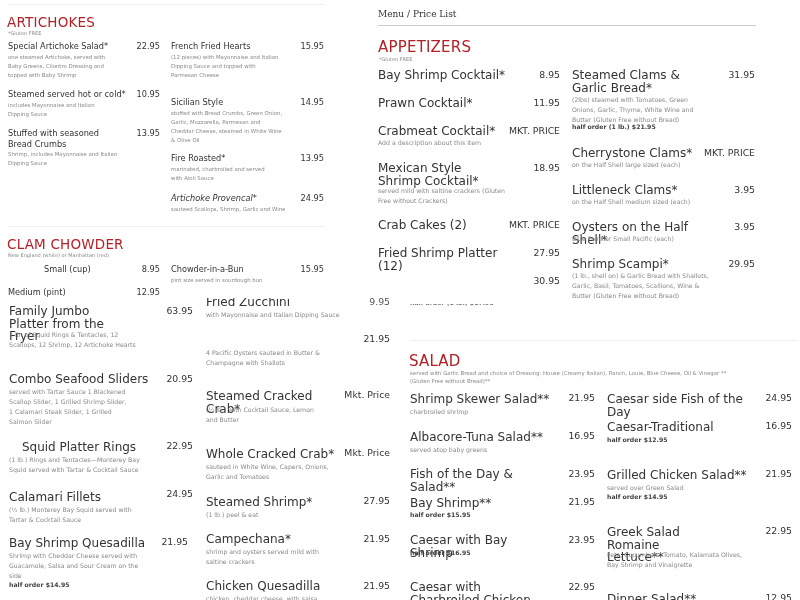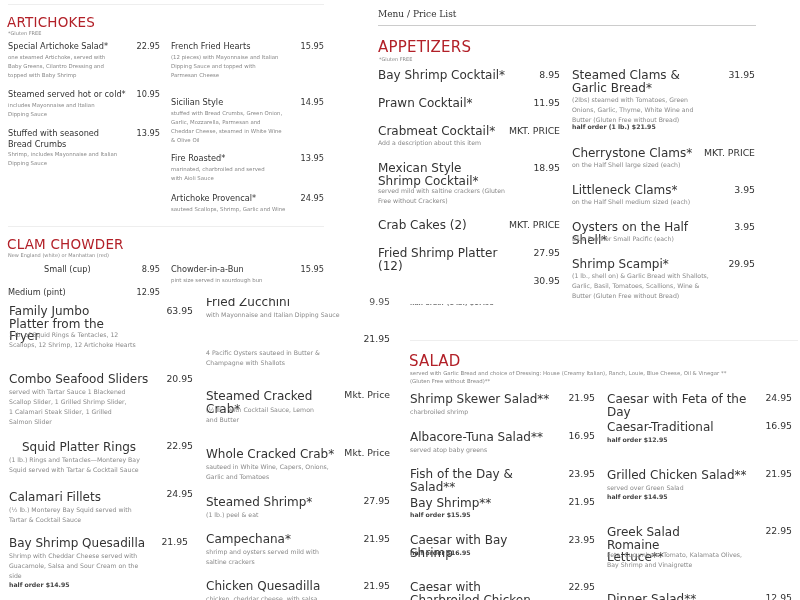--- a/index.html
+++ b/index.html
@@ -51,21 +51,21 @@
   <div class="abs desc" style="left:171px;top:53px;width:110px;">(12 pieces) with Mayonnaise and Italian Dipping Sauce and  topped with Parmesan Cheese</div>
 
   <div class="abs iname" style="left:171px;top:97px;width:110px;">Sicilian Style</div>
   <div class="abs price" style="left:284px;top:97px;width:40px;">14.95</div>
   <div class="abs desc" style="left:171px;top:109px;width:112px;">stuffed with Bread Crumbs, Green Onion, Garlic, Mozzarella, Parmesan and Cheddar Cheese, steamed in White Wine &amp; Olive Oil</div>
 
   <div class="abs iname" style="left:171px;top:153px;width:110px;">Fire Roasted*</div>
   <div class="abs price" style="left:284px;top:153px;width:40px;">13.95</div>
   <div class="abs desc" style="left:171px;top:165px;width:105px;">marinated, charbroiled and served with Aioli Sauce</div>
 
-  <div class="abs iname" style="left:171px;top:193px;width:110px;">Artichoke Provencal*</div>
+  <div class="abs iname" style="left:171px;top:193px;width:110px;font-style:italic;">Artichoke Provencal*</div>
   <div class="abs price" style="left:284px;top:193px;width:40px;">24.95</div>
   <div class="abs desc" style="left:171px;top:205px;width:120px;">sauteed Scallops, Shrimp, Garlic and Wine</div>
 
   <div class="rule" style="left:8px;top:226px;width:316px;"></div>
 
   <div class="abs heading" style="left:7px;top:236px;">CLAM CHOWDER</div>
   <div class="abs note" style="left:8px;top:252px;">New England (white) or Manhattan (red)</div>
 
   <div class="abs iname" style="left:8px;top:264px;margin-left:36px;">Small (cup)</div>
   <div class="abs price" style="left:120px;top:264px;width:40px;">8.95</div>
@@ -201,21 +201,21 @@
   <div class="abs price lg" style="left:135px;top:192px;width:60px;">21.95</div>
   <div class="abs half lg" style="left:10px;top:207px;">half order $15.95</div>
 
   <div class="abs iname lg" style="left:10px;top:230px;width:140px;">Caesar with Bay Shrimp</div>
   <div class="abs price lg" style="left:135px;top:230px;width:60px;">23.95</div>
   <div class="abs half lg" style="left:10px;top:245px;">half order $16.95</div>
 
   <div class="abs iname lg" style="left:10px;top:277px;width:125px;">Caesar with Charbroiled Chicken Breast</div>
   <div class="abs price lg" style="left:135px;top:277px;width:60px;">22.95</div>
 
-  <div class="abs iname lg" style="left:207px;top:89px;width:150px;">Caesar with Feta of the Day</div>
+  <div class="abs iname lg" style="left:207px;top:89px;width:150px;">Caesar side Fish of the Day</div>
   <div class="abs price lg" style="left:332px;top:88px;width:60px;">24.95</div>
 
   <div class="abs iname lg" style="left:207px;top:117px;width:150px;">Caesar-Traditional</div>
   <div class="abs price lg" style="left:332px;top:116px;width:60px;">16.95</div>
   <div class="abs half lg" style="left:207px;top:132px;">half order $12.95</div>
 
   <div class="abs iname lg" style="left:207px;top:165px;width:150px;">Grilled Chicken Salad**</div>
   <div class="abs price lg" style="left:332px;top:164px;width:60px;">21.95</div>
   <div class="abs desc lg" style="left:207px;top:179px;">served over Green Salad</div>
   <div class="abs half lg" style="left:207px;top:189px;">half order $14.95</div>

